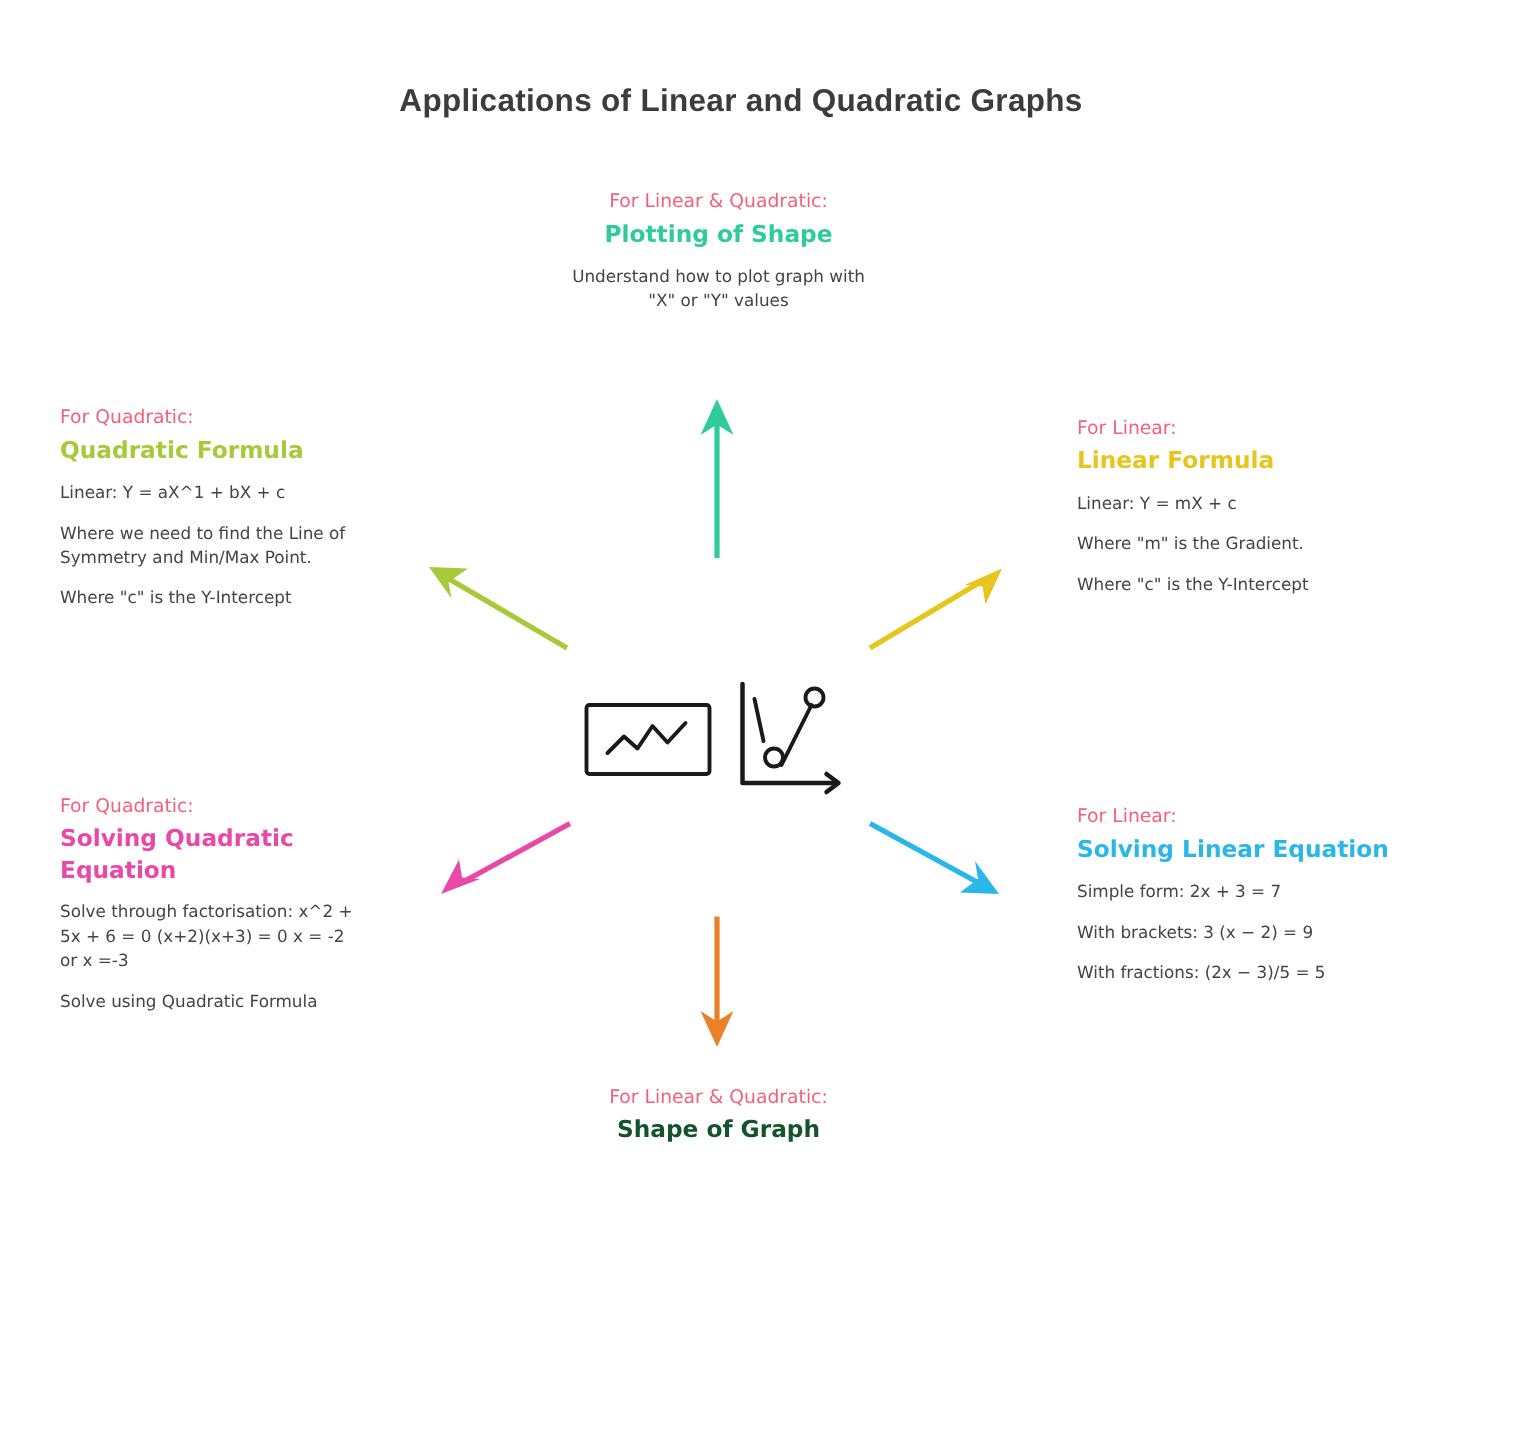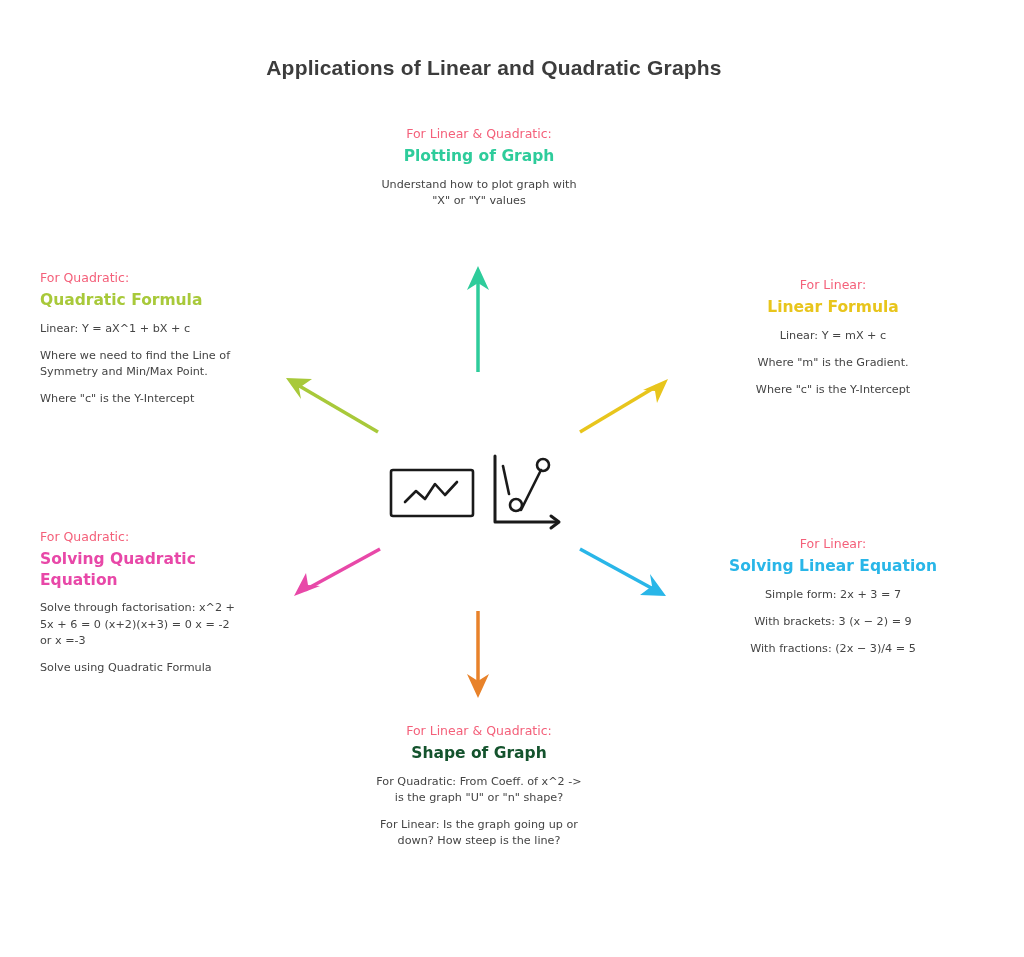--- a/index.html
+++ b/index.html
@@ -51,21 +51,21 @@
     font-size: 11.2px;
     line-height: 1.45;
     color: #444444;
   }
   .body p {
     margin: 0 0 11px 0;
   }
   .body p:last-child { margin-bottom: 0; }
 
   .align-center { text-align: center; }
-  .align-left   { text-align: center; }
+  .align-left   { text-align: left; }
   .align-right  { }
 
   
   #node-top {
     top: 126px; left: 372px; width: 214px;
   }
   #node-top-left {
     top: 270px; left: 40px; width: 200px;
   }
   #node-top-right {
@@ -171,21 +171,21 @@
       <path d="M118,18 L124,46" fill="none" stroke="#1a1a1a" stroke-width="2.6" stroke-linecap="round"></path>
       <path d="M136,62 L156,22" fill="none" stroke="#1a1a1a" stroke-width="2.6" stroke-linecap="round"></path>
       <circle cx="131" cy="57" r="6" fill="none" stroke="#1a1a1a" stroke-width="2.6"></circle>
       <circle cx="158" cy="17" r="6" fill="none" stroke="#1a1a1a" stroke-width="2.6"></circle>
     </g>
   </svg>
 </div>
 
 <div class="node align-center" id="node-top">
   <div class="kicker" style="color:#f4607a">For Linear &amp; Quadratic:</div>
-  <div class="heading" style="color:#2ecc9b">Plotting of Graph</div>
+  <div class="heading" style="color:#2ecc9b">Plotting of Shape</div>
   <div class="body">
     <p>Understand how to plot graph with "X" or "Y" values</p>
   </div>
 </div>
 
 <div class="node align-right" id="node-top-left">
   <div class="kicker" style="color:#f4607a">For Quadratic:</div>
   <div class="heading" style="color:#a8c93a">Quadratic Formula</div>
   <div class="body">
     <p>Linear: Y = aX^1 + bX + c</p>
@@ -212,24 +212,20 @@
     <p>Solve using Quadratic Formula</p>
   </div>
 </div>
 
 <div class="node align-left" id="node-bottom-right">
   <div class="kicker" style="color:#f4607a">For Linear:</div>
   <div class="heading" style="color:#29b6e8">Solving Linear Equation</div>
   <div class="body">
     <p>Simple form: 2x + 3 = 7</p>
     <p>With brackets: 3 (x − 2) = 9</p>
-    <p>With fractions: (2x − 3)/4 = 5</p>
+    <p>With fractions: (2x − 3)/5 = 5</p>
   </div>
 </div>
 
 <div class="node align-center" id="node-bottom">
   <div class="kicker" style="color:#f4607a">For Linear &amp; Quadratic:</div>
   <div class="heading" style="color:#14532d">Shape of Graph</div>
-  <div class="body">
-    <p>For Quadratic: From Coeff. of x^2 -&gt; is the graph "U" or "n" shape?</p>
-    <p>For Linear: Is the graph going up or down? How steep is the line?</p>
-  </div>
 </div>
 
 </body></html>

